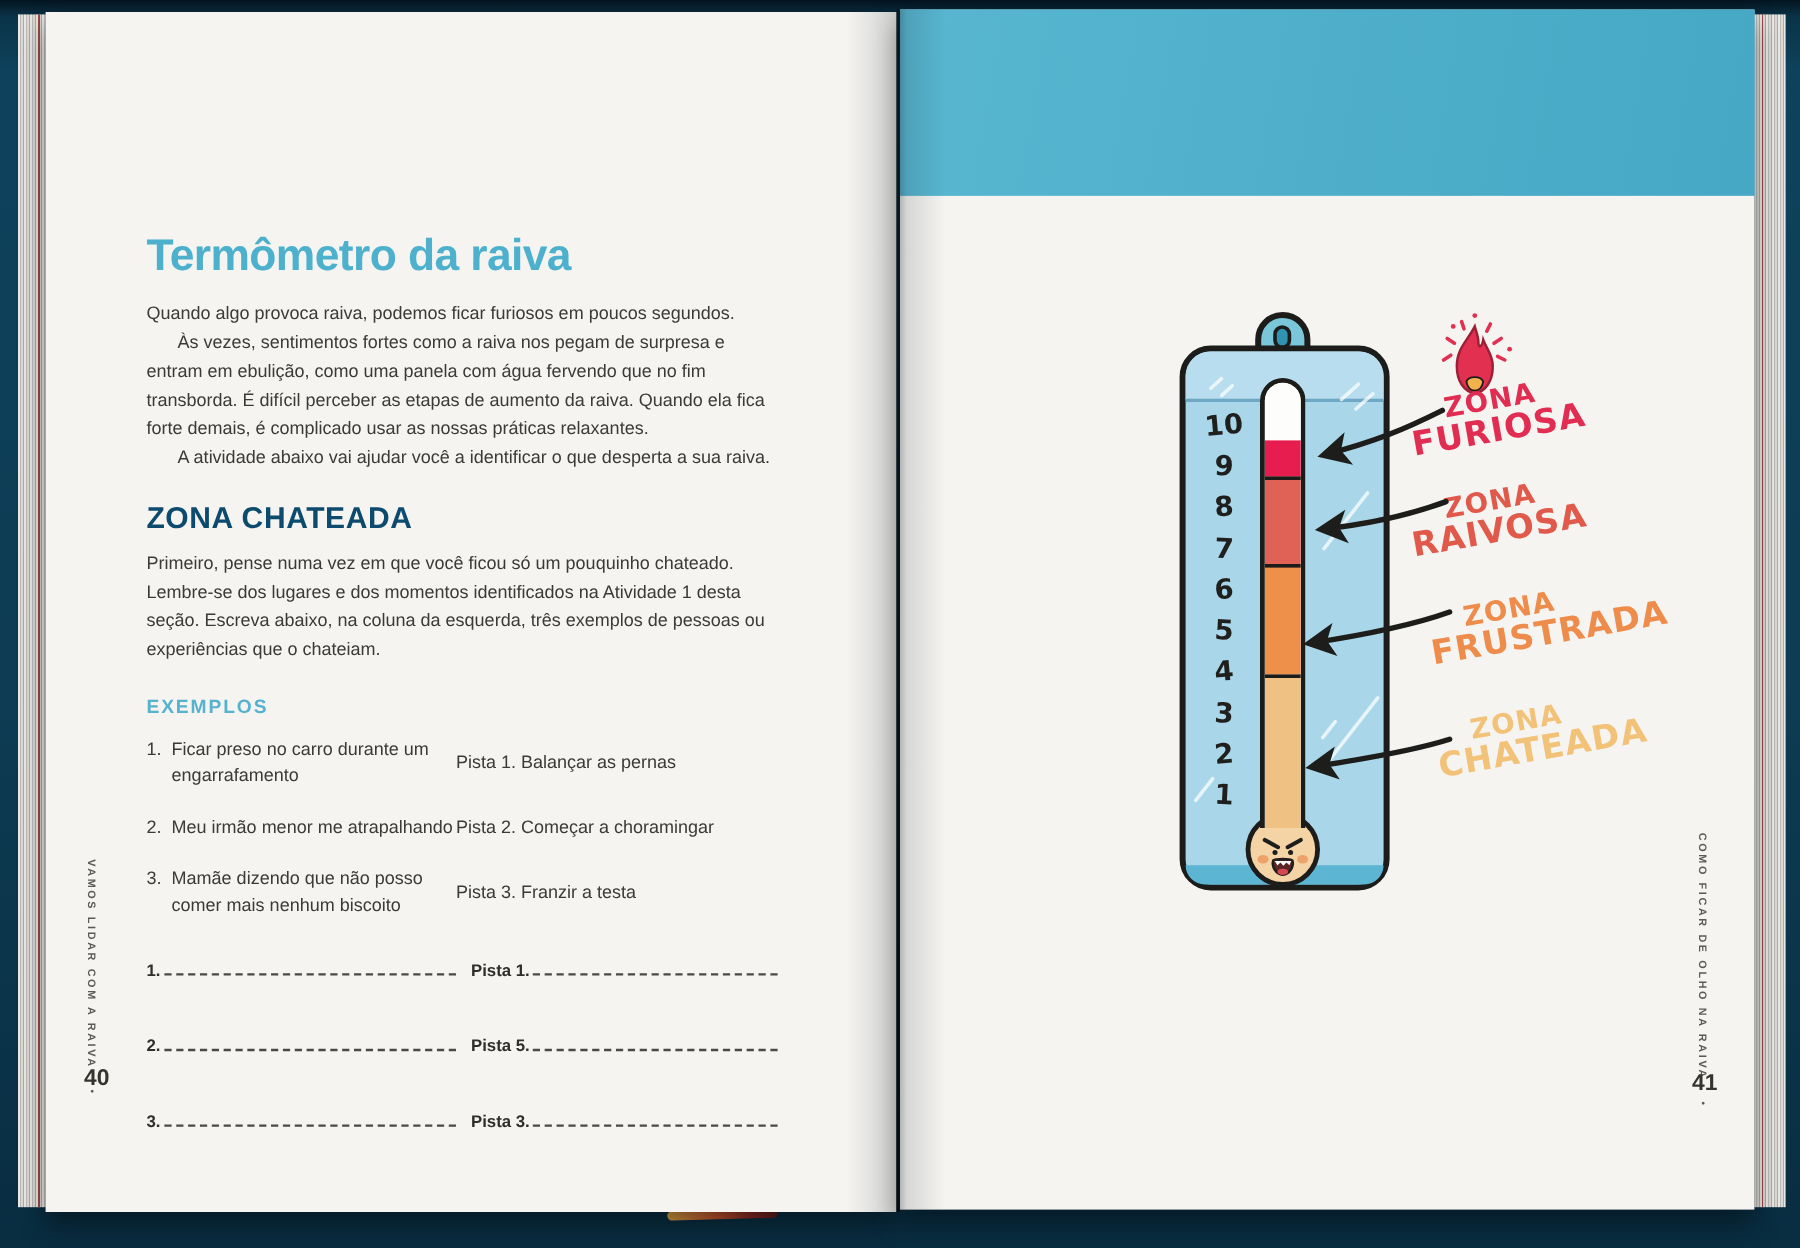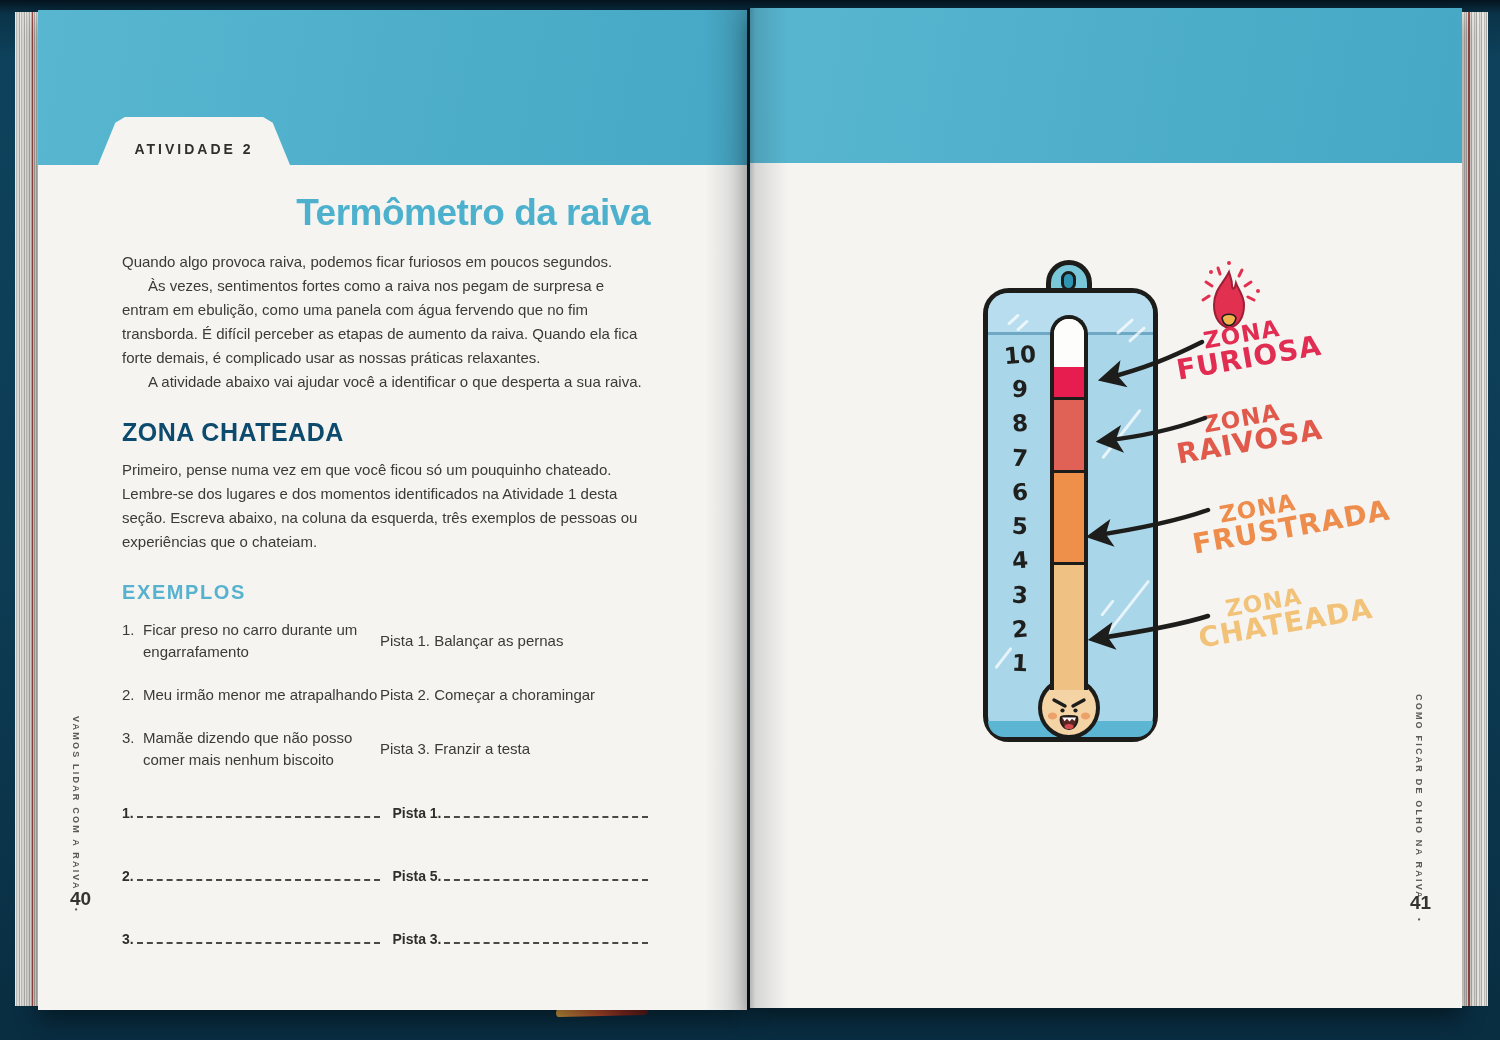--- a/index.html
+++ b/index.html
@@ -40,21 +40,21 @@
   .tab { position:absolute; bottom:0; left:60px; width:192px; height:48px; background:#f5f4f1;
     clip-path:polygon(0 100%, 9% 12%, 14% 0, 86% 0, 91% 12%, 100% 100%);
     display:flex; align-items:flex-end; justify-content:center; padding-bottom:8px; }
   .tab-label { font-weight:800; font-size:14px; letter-spacing:3px; color:#312f2c; }
   
   .content { position:absolute; left:84px; top:155px; width:528px; }
   .title { margin:27px 0 16px; font-weight:700; font-size:37px; letter-spacing:-0.5px; color:#4db1cd; }
   .body-p { font-size:15px; line-height:24px; color:#3b3a37; }
   .ind { text-indent:26px; }
   .h-zone { margin:24px 0 11px; font-weight:800; font-size:25px; letter-spacing:.5px; color:#453f99; }
-  .h-ex { margin:27px 0 15px; font-weight:800; font-size:20px; letter-spacing:1.6px; color:#57b2cf; }
+  .h-ex { margin:27px 0 15px; font-weight:800; font-size:16px; letter-spacing:1.6px; color:#57b2cf; }
   .ex-row { display:flex; align-items:center; margin-bottom:21px; }
   .ex-left { width:258px; display:flex; font-size:15px; line-height:22px; color:#3b3a37; }
   .ex-num { flex:none; width:21px; }
   .ex-text { flex:1; }
   .ex-right { width:252px; font-size:15px; line-height:22px; color:#3b3a37; }
   .blanks { margin-top:34px; }
   .blank-row { display:flex; margin-bottom:47px; }
   .b-left  { width:268px; display:flex; align-items:flex-end; }
   .b-right { margin-left:10px; width:265px; display:flex; align-items:flex-end; }
   .b-label { font-weight:800; font-size:14px; color:#2f2e2b; }
@@ -110,28 +110,23 @@
 </style>
 </head>
 <body>
 
 <div>
   <div class="stack stack-left"></div>
   <div class="stack stack-right"></div>
   <div class="sliver"></div>
 
   <div class="page page-left">
-    <div class="band" style="background-color: rgb(75, 173, 201);">
-      <div class="tab">
-        <span class="tab-label">ATIVIDADE 2</span>
-      </div>
-    </div>
 
     <div class="content">
-      <h1 class="title" style="color: rgb(77, 177, 205); text-align: right;">Termômetro da raiva</h1>
+      <h1 class="title" style="color: rgb(77, 177, 205);">Termômetro da raiva</h1>
       <p class="body-p">Quando algo provoca raiva, podemos ficar furiosos em poucos segundos.</p>
       <p class="body-p ind">Às vezes, sentimentos fortes como a raiva nos pegam de surpresa e entram em ebulição, como uma panela com água fervendo que no fim transborda. É difícil perceber as etapas de aumento da raiva. Quando ela fica forte demais, é complicado usar as nossas práticas relaxantes.</p>
       <p class="body-p ind">A atividade abaixo vai ajudar você a identificar o que desperta a sua raiva.</p>
 
       <h2 class="h-zone" style="color: #0c4a6e;">ZONA CHATEADA</h2>
       <p class="body-p">Primeiro, pense numa vez em que você ficou só um pouquinho chateado. Lembre-se dos lugares e dos momentos identificados na Atividade 1 desta seção. Escreva abaixo, na coluna da esquerda, três exemplos de pessoas ou experiências que o chateiam.</p>
 
       <h3 class="h-ex" style="color: rgb(87, 178, 207);">EXEMPLOS</h3>
 
       <div class="ex-row">

